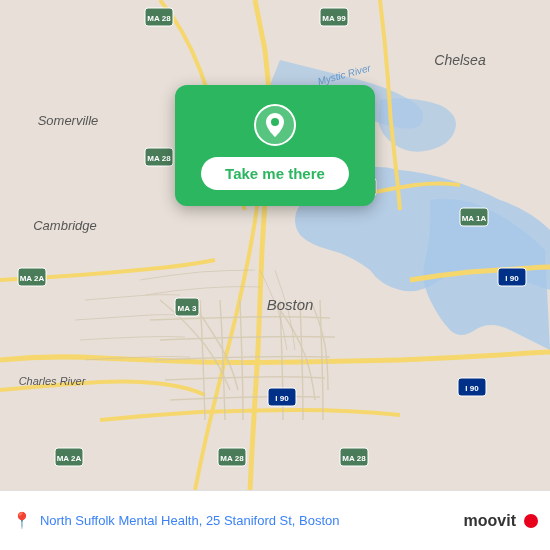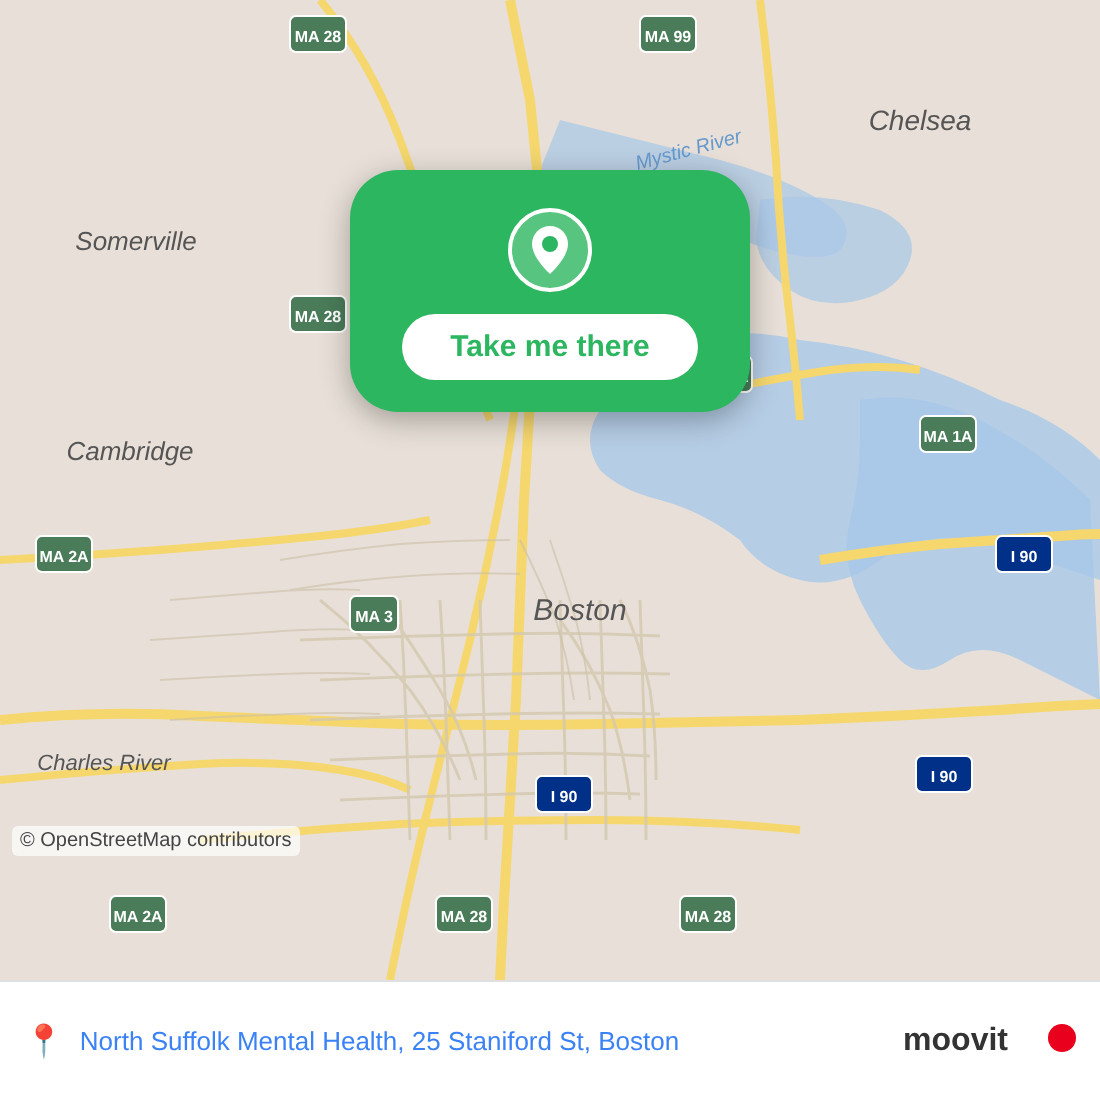--- a/index.html
+++ b/index.html
@@ -32,22 +32,22 @@
     }
 
     #info-text {
       font-size: 13px;
       color: #3b82f6;
       flex: 1;
     }
 
     .moovit-logo {
       display: flex;
-      align-items: flex-start;
-      gap: 20px;
+      align-items: center;
+      gap: 8px;
       margin-left: 44px;
     }
 
     .moovit-text {
       font-size: 16px;
       font-weight: bold;
       color: #333;
     }
 
     .moovit-dot {
@@ -58,21 +58,21 @@
       display: inline-block;
     }
 
     
     #action-card {
       position: absolute;
       top: 85px;
       left: 175px;
       width: 200px;
       background: #2db660;
-      border-radius: 24px;
+      border-radius: 12px;
       display: flex;
       flex-direction: column;
       align-items: center;
       padding: 18px 20px 16px;
       gap: 10px;
       box-shadow: 0 4px 15px rgba(0,0,0,0.3);
     }
 
     .pin-icon {
       width: 44px;
@@ -234,21 +234,20 @@
   <div id="action-card">
 
     <svg class="pin-icon" viewBox="0 0 44 44" xmlns="http://www.w3.org/2000/svg">
       <circle cx="22" cy="22" r="20" fill="rgba(255,255,255,0.2)" stroke="white" stroke-width="2"></circle>
       <path d="M22 10 C17 10 13 14 13 19 C13 26 22 34 22 34 C22 34 31 26 31 19 C31 14 27 10 22 10 Z" fill="white"></path>
       <circle cx="22" cy="19" r="4" fill="#2db660"></circle>
     </svg>
     <button id="take-me-btn">Take me there</button>
   </div>
 
-  <div id="attribution">© OpenStreetMap contributors</div>
 </div>
 
 <div id="info-bar">
 
   <span style="font-size:16px;">📍</span>
   <span id="info-text">North Suffolk Mental Health, 25 Staniford St, Boston</span>
 
   <div class="moovit-logo">
     <span class="moovit-text">moovit</span>
     <span class="moovit-dot"></span>

